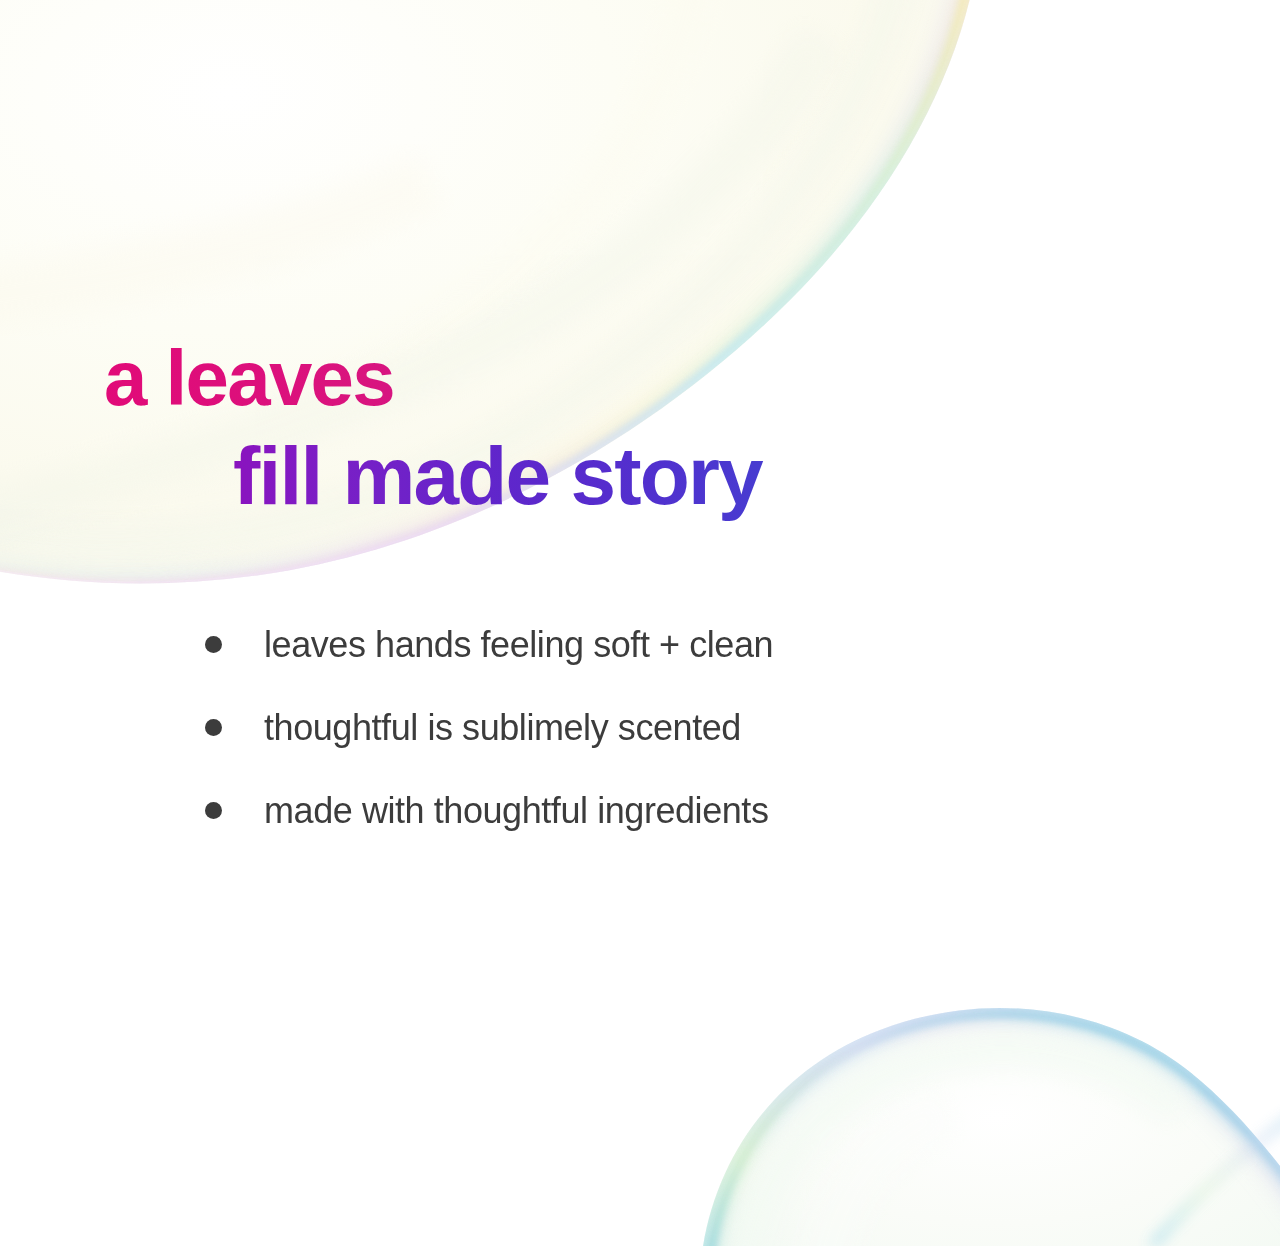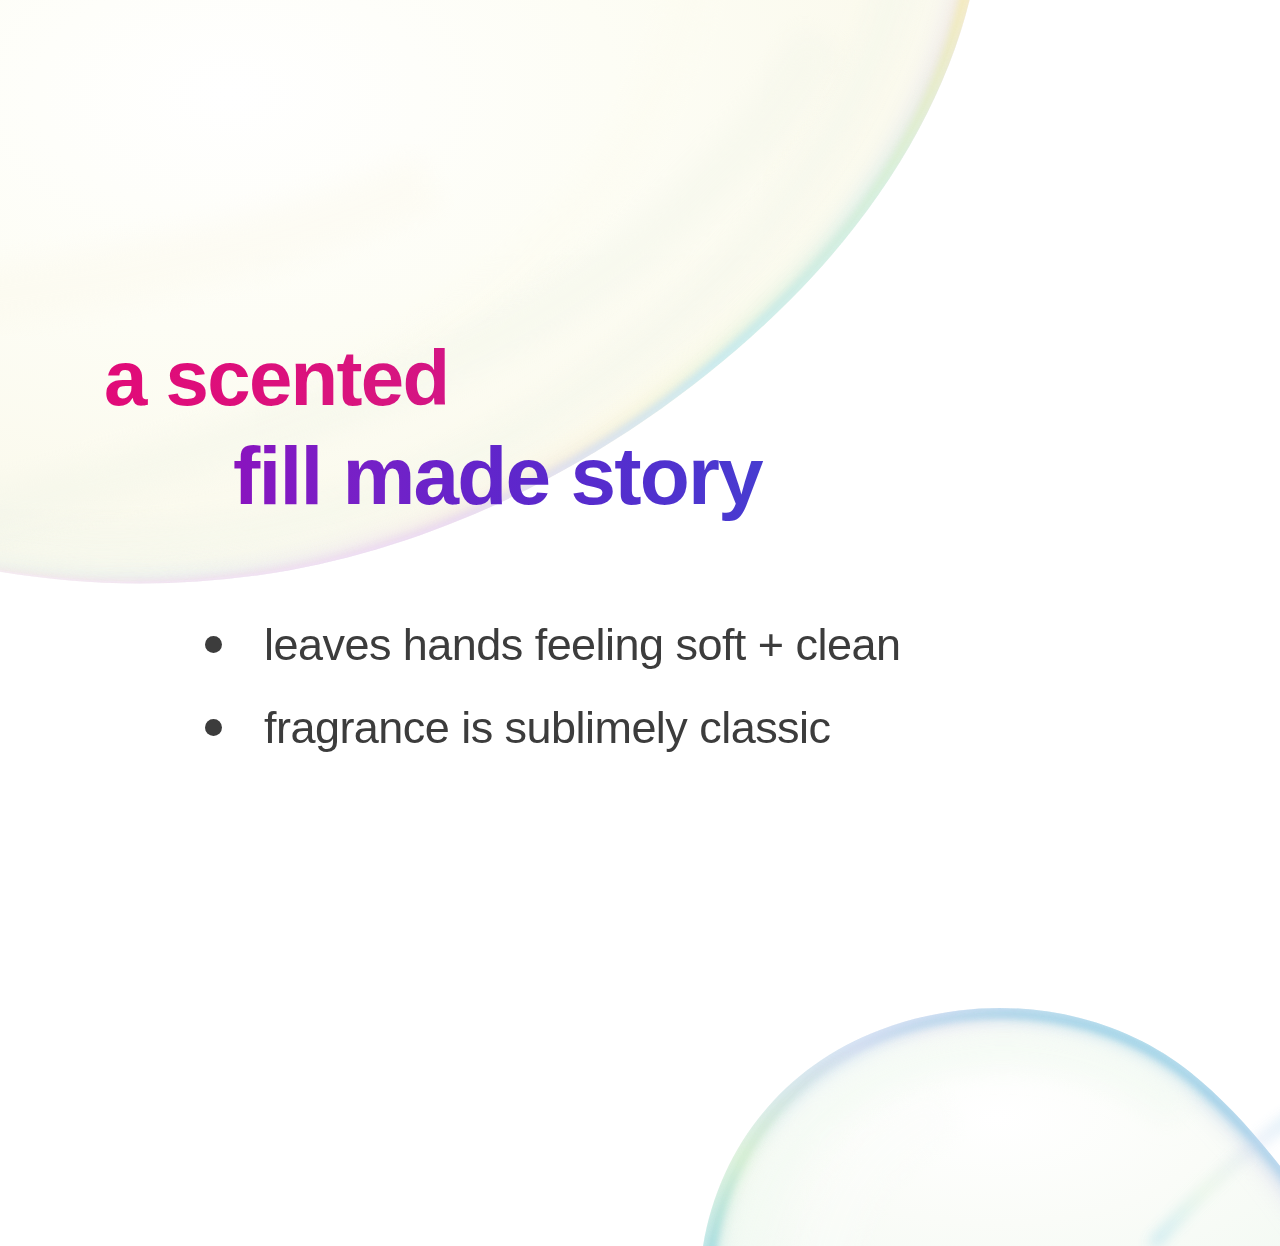--- a/index.html
+++ b/index.html
@@ -90,21 +90,21 @@
   }
   .bullet-dot {
     flex: 0 0 auto;
     width: 17px;
     height: 17px;
     border-radius: 50%;
     background: #3C3C3C;
     margin-right: 42px;
   }
   .bullet-text {
-    font-size: 45px;
+    font-size: 36px;
     font-weight: 500;
     color: #3C3C3C;
     letter-spacing: -0.012em;
     line-height: 1;
     white-space: nowrap;
   }
 </style>
 </head>
 <body>
 
@@ -259,28 +259,32 @@
         <g opacity="0.85">
           <path d="M 1152,1246
                    C 1196,1196 1246,1148 1300,1112
                    C 1318,1100 1332,1092 1344,1086" fill="none" stroke="url(#brRim2)" stroke-width="9" opacity="0.55" filter="url(#softBlurA)"></path>
         </g>
       </g>
     </svg>
   </div>
 
   <div class="headline">
-    <span class="headline-line headline-line-1">a scented</span>
+    <span class="headline-line headline-line-1">a leaves</span>
     <span class="headline-line headline-line-2">fill made story</span>
   </div>
 
   <ul class="bullets">
     <li class="bullet-item">
       <span class="bullet-dot"></span>
       <span class="bullet-text">leaves hands feeling soft + clean</span>
     </li>
     <li class="bullet-item">
       <span class="bullet-dot"></span>
-      <span class="bullet-text">fragrance is sublimely classic</span>
+      <span class="bullet-text">thoughtful is sublimely scented</span>
+    </li>
+    <li class="bullet-item">
+      <span class="bullet-dot"></span>
+      <span class="bullet-text">made with thoughtful ingredients</span>
     </li>
   </ul>
 
 </div>
 
 </body></html>

